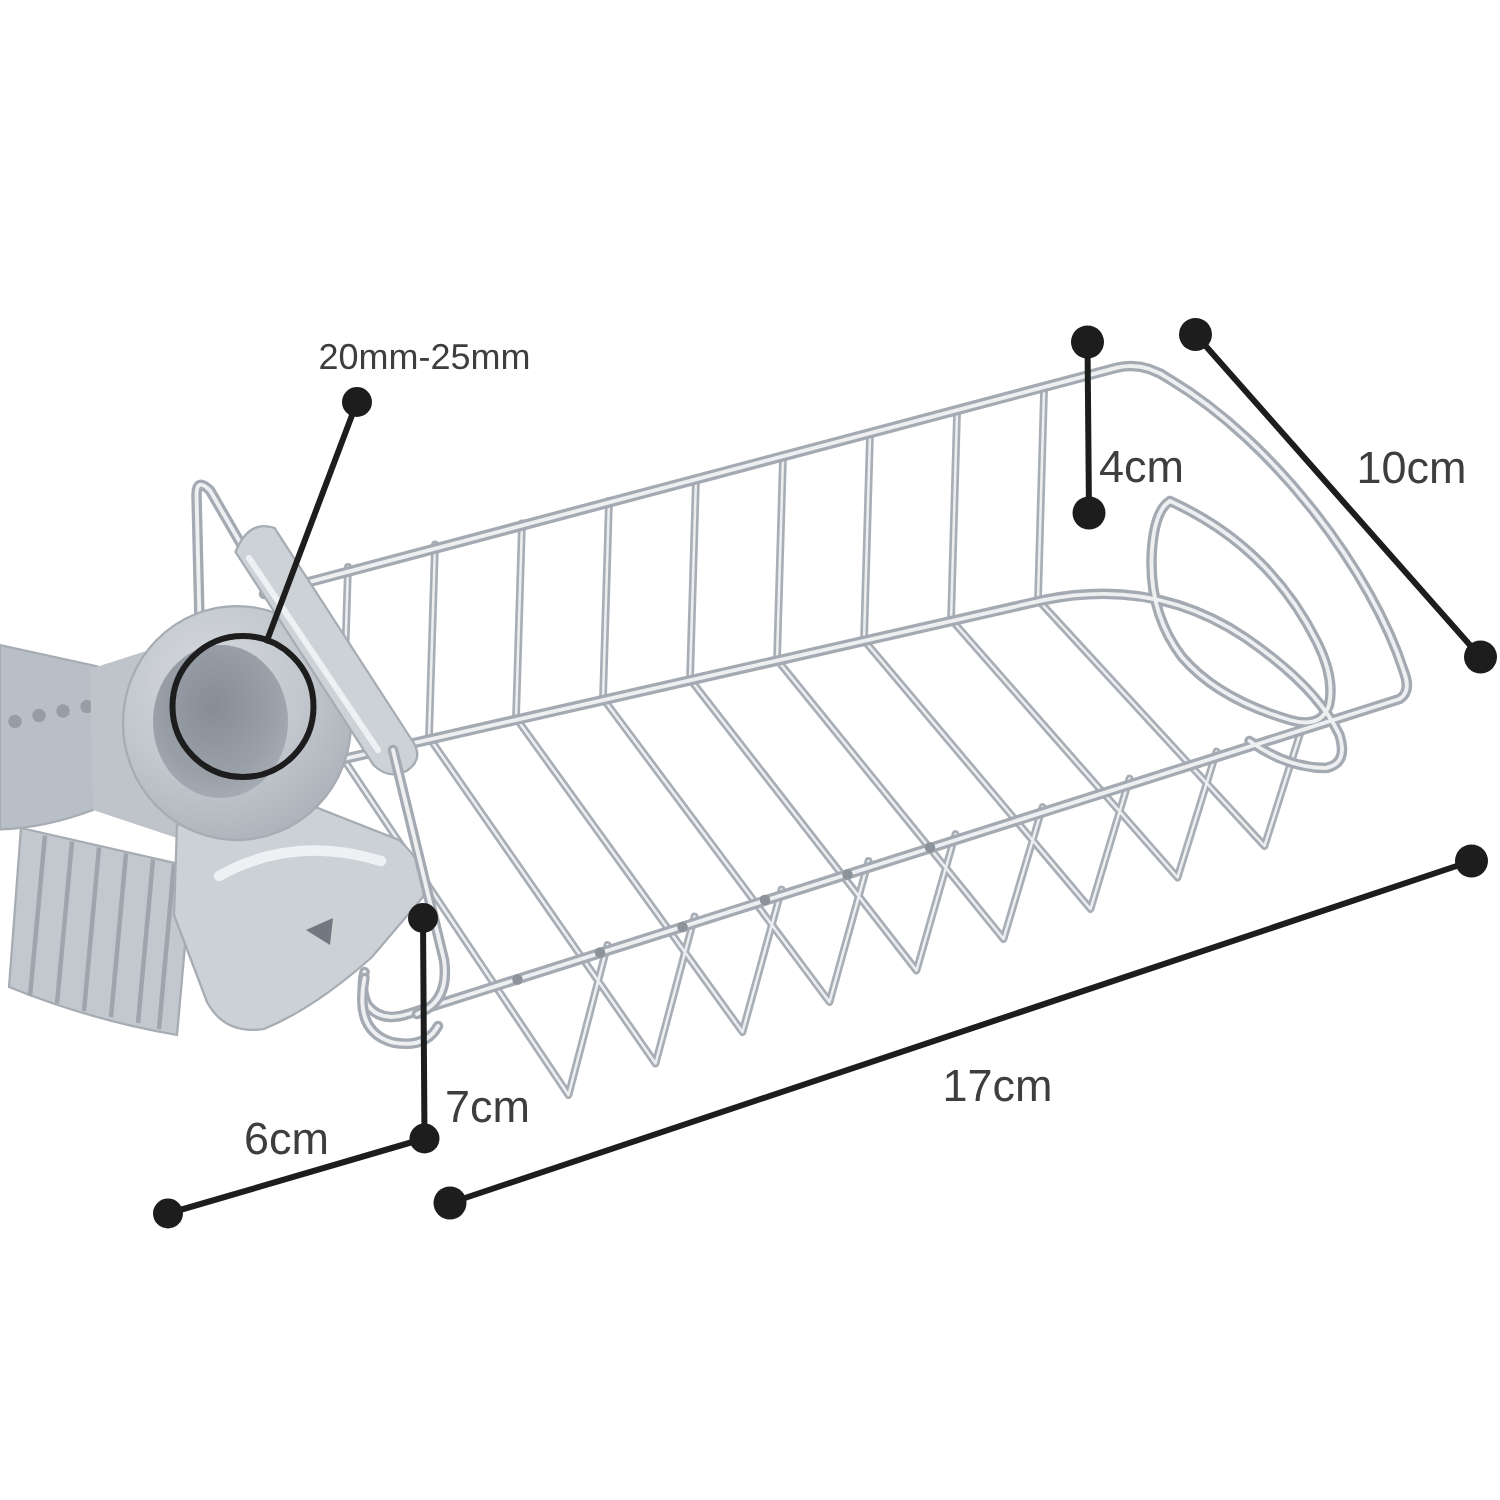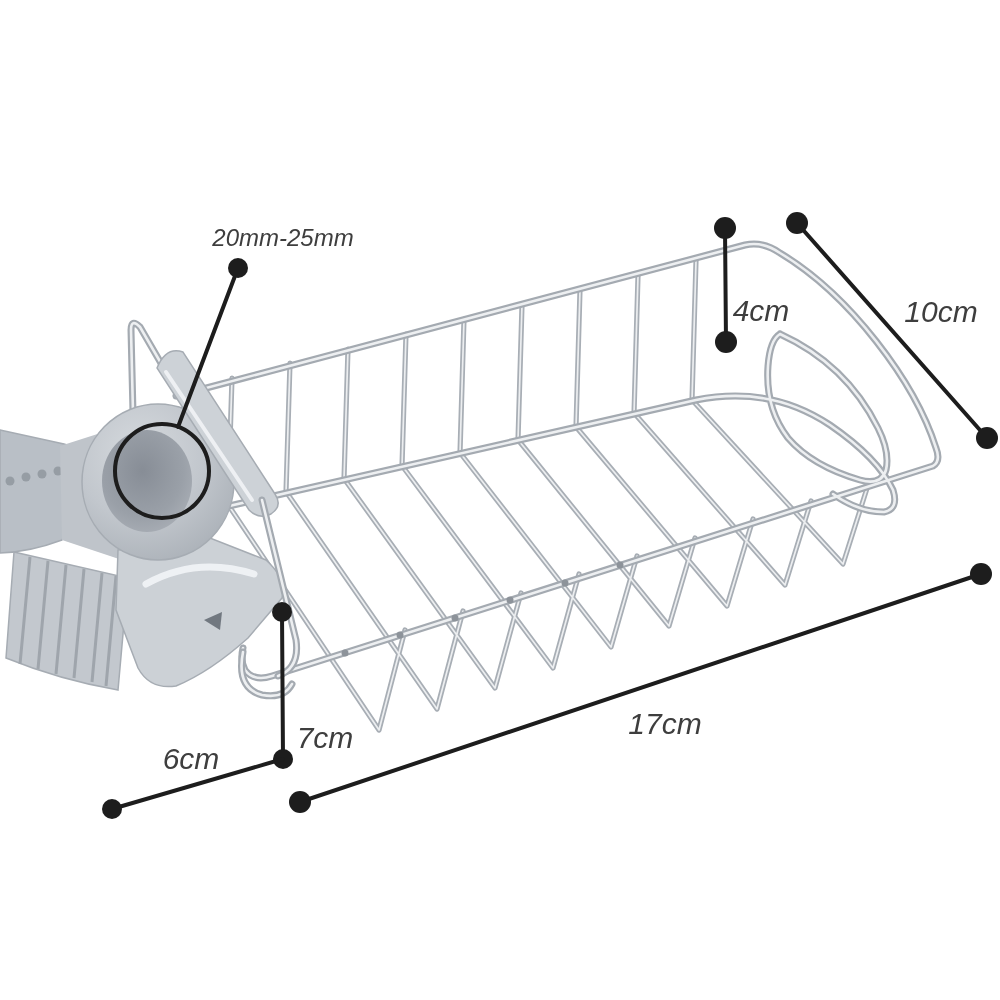--- a/index.html
+++ b/index.html
@@ -1,16 +1,16 @@
 <!DOCTYPE html>
 <html><head>
 <meta charset="utf-8">
 <style>
   html,body{margin:0;padding:0;background:#fff;}
-  .stage{position:relative;width:1000px;height:1000px;background:#ffffff;overflow:hidden;font-style:italic;}
+  .stage{position:relative;width:1000px;height:1000px;background:#ffffff;overflow:hidden;}
   .stage svg{position:absolute;left:0;top:0;}
 
   
   .frame-d{fill:none;stroke:#a4aab1;stroke-width:7;stroke-linecap:round;stroke-linejoin:round}
   .frame-l{fill:none;stroke:#edeff1;stroke-width:2.6;stroke-linecap:round;stroke-linejoin:round}
   .mesh-d{fill:none;stroke:#a8aeb5;stroke-width:5.2;stroke-linecap:round;stroke-linejoin:round}
   .mesh-l{fill:none;stroke:#eceef0;stroke-width:1.7;stroke-linecap:round;stroke-linejoin:round}
   .nub{fill:#8d939a;stroke:none}
 
   

